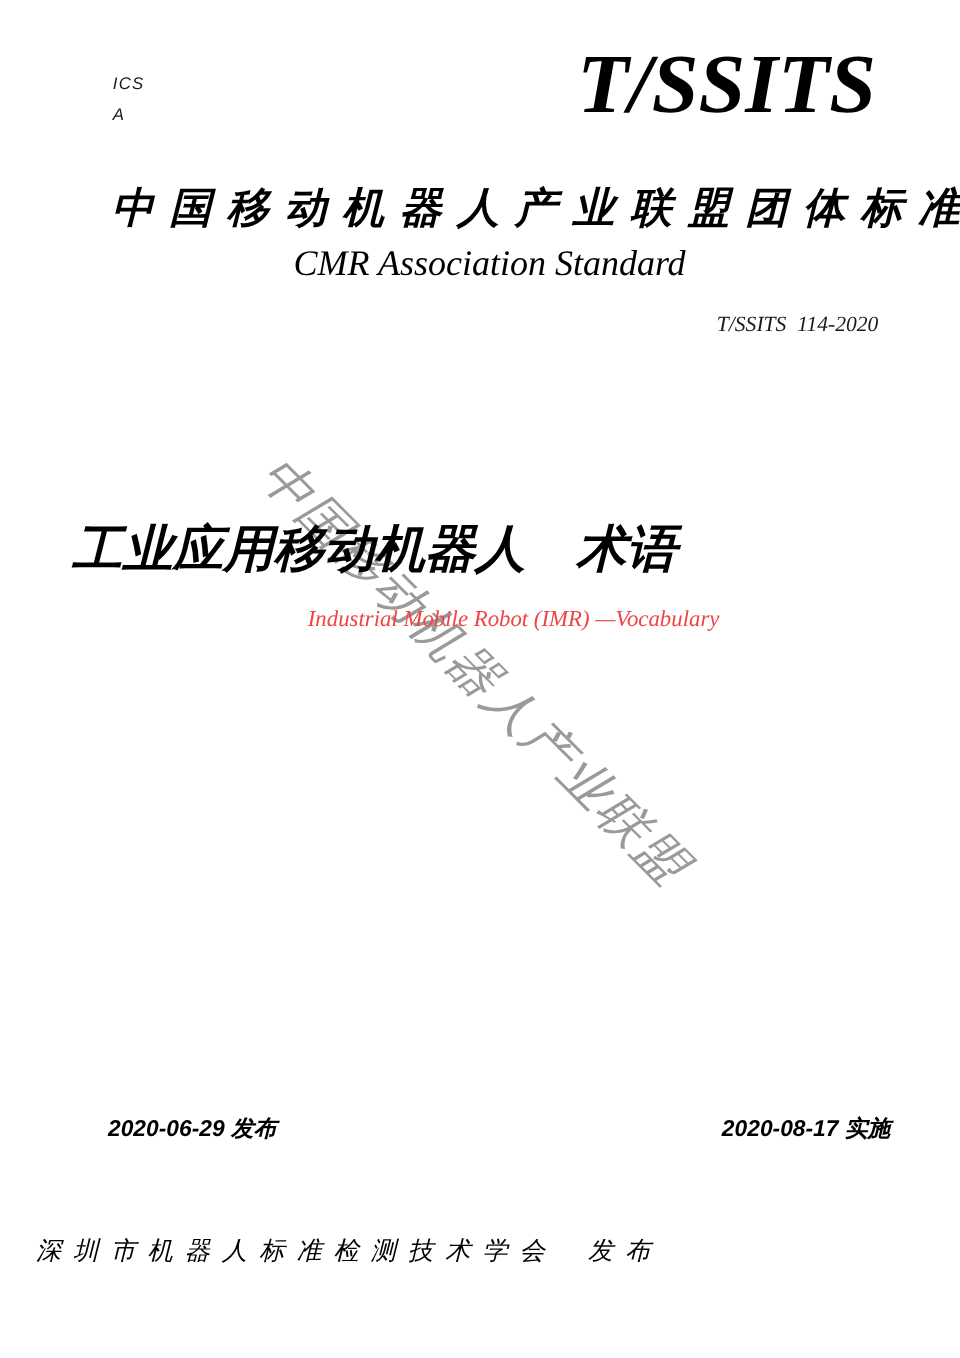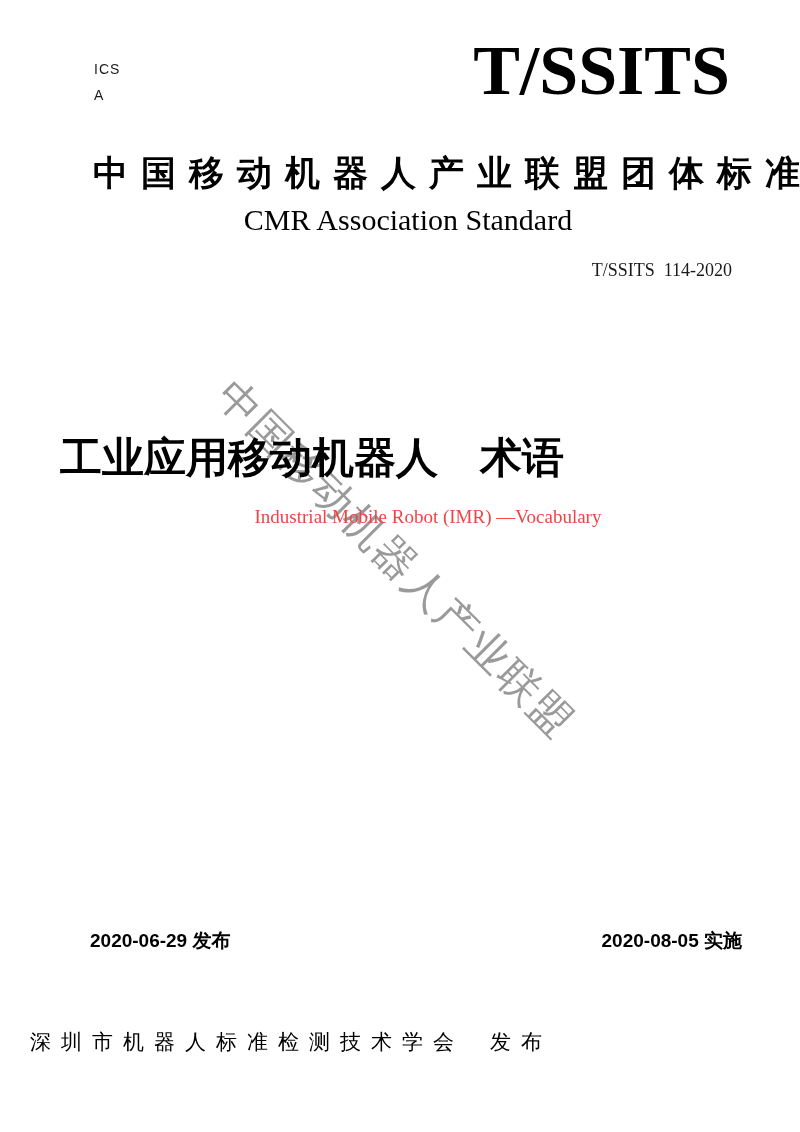--- a/index.html
+++ b/index.html
@@ -4,20 +4,21 @@
 <style>
   html, body { margin: 0; padding: 0; background: #ffffff; }
   .page {
     position: relative;
     width: 800px;
     height: 1080px;
     background: #ffffff;
     overflow: hidden;
     color: #000000;
     font-family: "Liberation Sans", sans-serif;
+    font-style: italic;
   }
   .serif { font-family: "Liberation Serif", serif; }
   .sans  { font-family: "Liberation Sans", sans-serif; }
 
   .ics-block {
     position: absolute;
     left: 94px; top: 56px;
     font-size: 14px;
     line-height: 26px;
     letter-spacing: 1px;
@@ -143,20 +144,20 @@
   <div class="doc-number serif">T/SSITS  114-2020</div>
 
   <div class="watermark serif">中国移动机器人产业联盟</div>
 
   <div class="title-zh sans">工业应用移动机器人　术语</div>
 
   <div class="title-en serif">Industrial Mobile Robot (IMR) —Vocabulary</div>
 
   <div class="footer-dates sans">
     <span>2020-06-29 发布</span>
-    <span>2020-08-05 实施</span>
+    <span>2020-08-17 实施</span>
   </div>
 
   <div class="publisher-line sans">
     <span class="spaced">深圳市机器人标准检测技术学会</span><span class="pub-gap"></span><span class="spaced">发布</span>
   </div>
 
 </div>
 
 </body></html>

